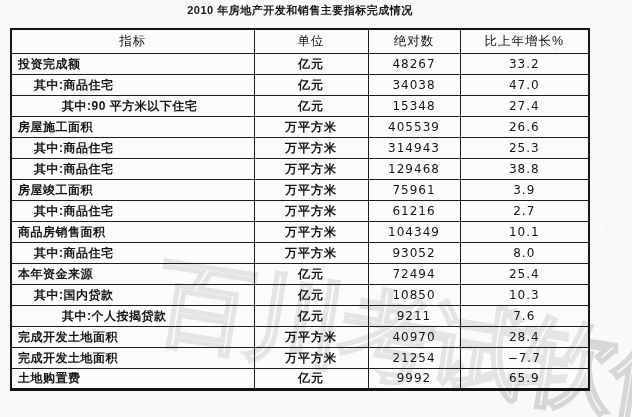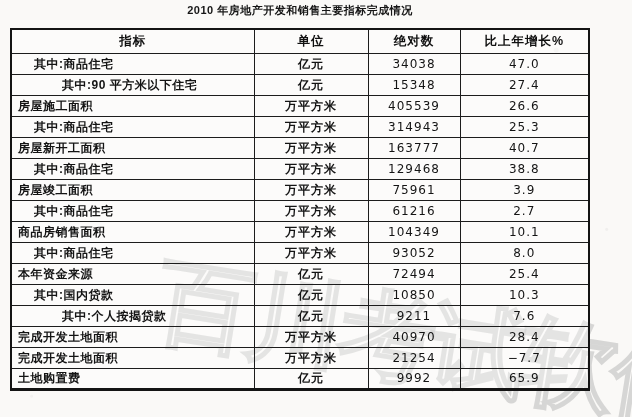--- a/index.html
+++ b/index.html
@@ -56,21 +56,21 @@
     table-layout: fixed;
     background: rgba(255,255,255,0.35);
   }
   table.stats, table.stats td, table.stats th {
     border: 1px solid #1c1c1c;
   }
   table.stats { border: 2px solid #141414; border-bottom-width: 3px; }
   table.stats th {
     height: 24px;
     font-size: 12.5px;
-    font-weight: bold;
+    font-weight: normal;
     text-align: center;
     letter-spacing: 1px;
     color: #101010;
   }
   table.stats td {
     height: 21px;
     font-size: 12px;
     line-height: 1;
     color: #141414;
     overflow: hidden;
@@ -102,20 +102,26 @@
     <thead>
       <tr>
         <th>指标</th>
         <th>单位</th>
         <th>绝对数</th>
         <th>比上年增长%</th>
       </tr>
     </thead>
     <tbody>
         <tr>
+          <td class="c-ind indent-0">投资完成额</td>
+          <td class="c-unit">亿元</td>
+          <td class="c-val">48267</td>
+          <td class="c-growth">33.2</td>
+        </tr>
+        <tr>
           <td class="c-ind indent-1">其中:商品住宅</td>
           <td class="c-unit">亿元</td>
           <td class="c-val">34038</td>
           <td class="c-growth">47.0</td>
         </tr>
         <tr>
           <td class="c-ind indent-2">其中:90 平方米以下住宅</td>
           <td class="c-unit">亿元</td>
           <td class="c-val">15348</td>
           <td class="c-growth">27.4</td>
@@ -126,26 +132,20 @@
           <td class="c-val">405539</td>
           <td class="c-growth">26.6</td>
         </tr>
         <tr>
           <td class="c-ind indent-1">其中:商品住宅</td>
           <td class="c-unit">万平方米</td>
           <td class="c-val">314943</td>
           <td class="c-growth">25.3</td>
         </tr>
         <tr>
-          <td class="c-ind indent-0">房屋新开工面积</td>
-          <td class="c-unit">万平方米</td>
-          <td class="c-val">163777</td>
-          <td class="c-growth">40.7</td>
-        </tr>
-        <tr>
           <td class="c-ind indent-1">其中:商品住宅</td>
           <td class="c-unit">万平方米</td>
           <td class="c-val">129468</td>
           <td class="c-growth">38.8</td>
         </tr>
         <tr>
           <td class="c-ind indent-0">房屋竣工面积</td>
           <td class="c-unit">万平方米</td>
           <td class="c-val">75961</td>
           <td class="c-growth">3.9</td>

